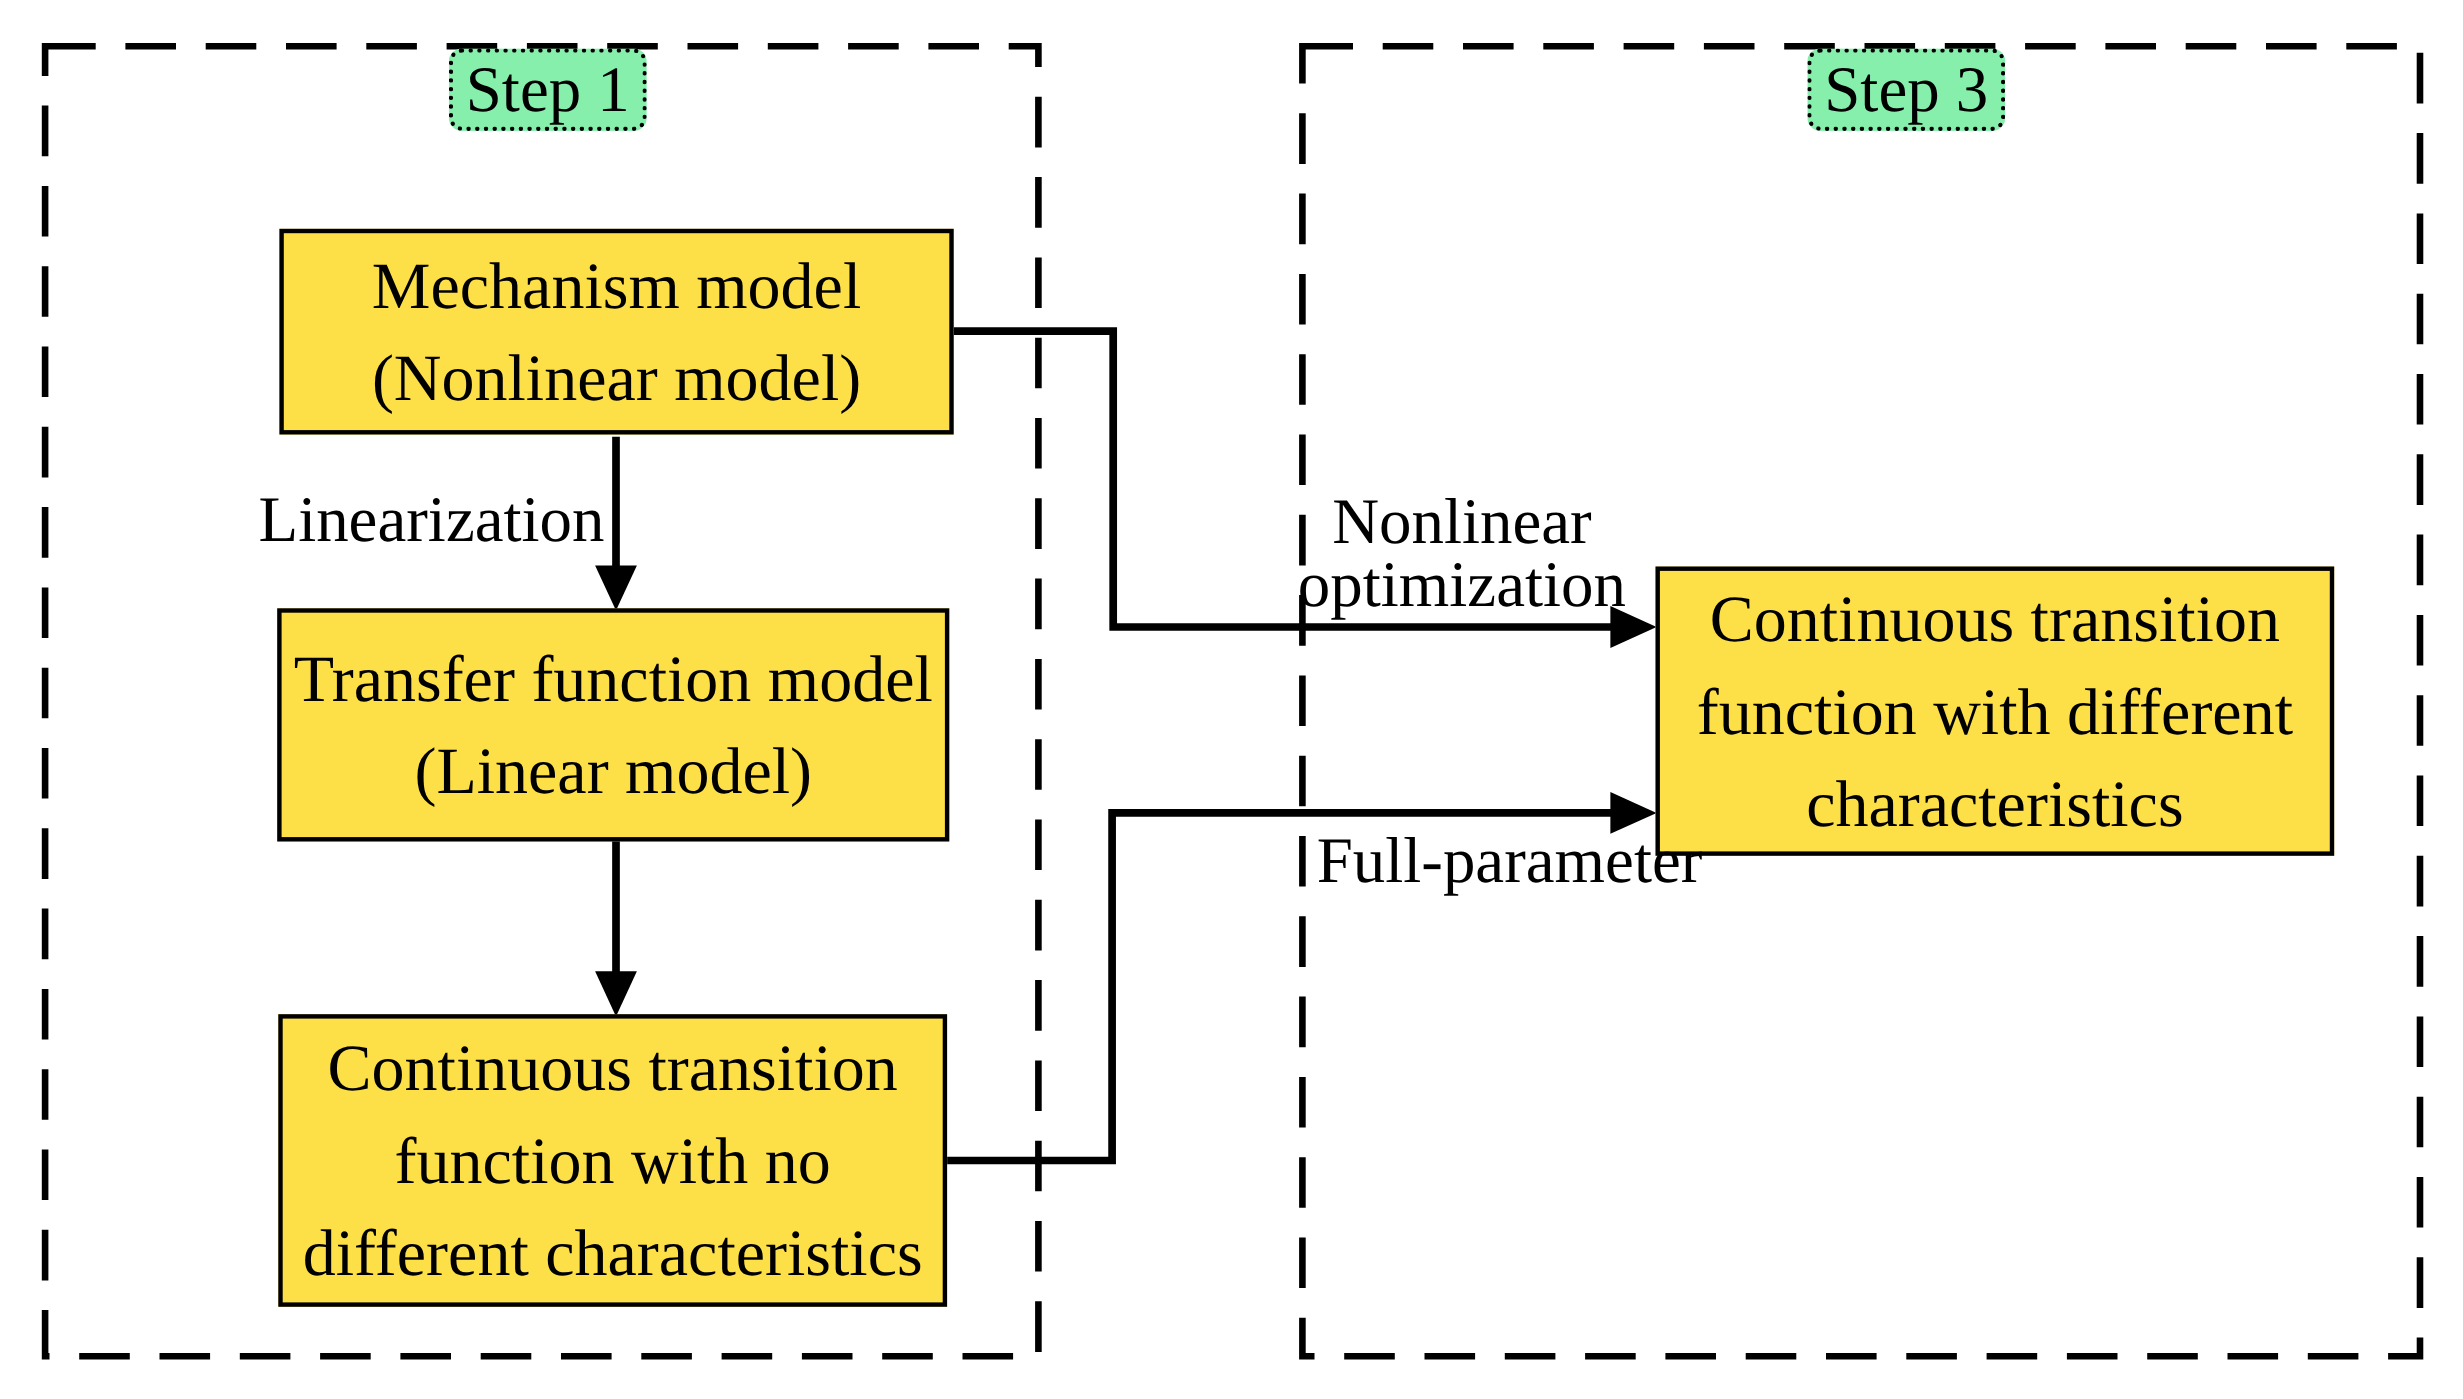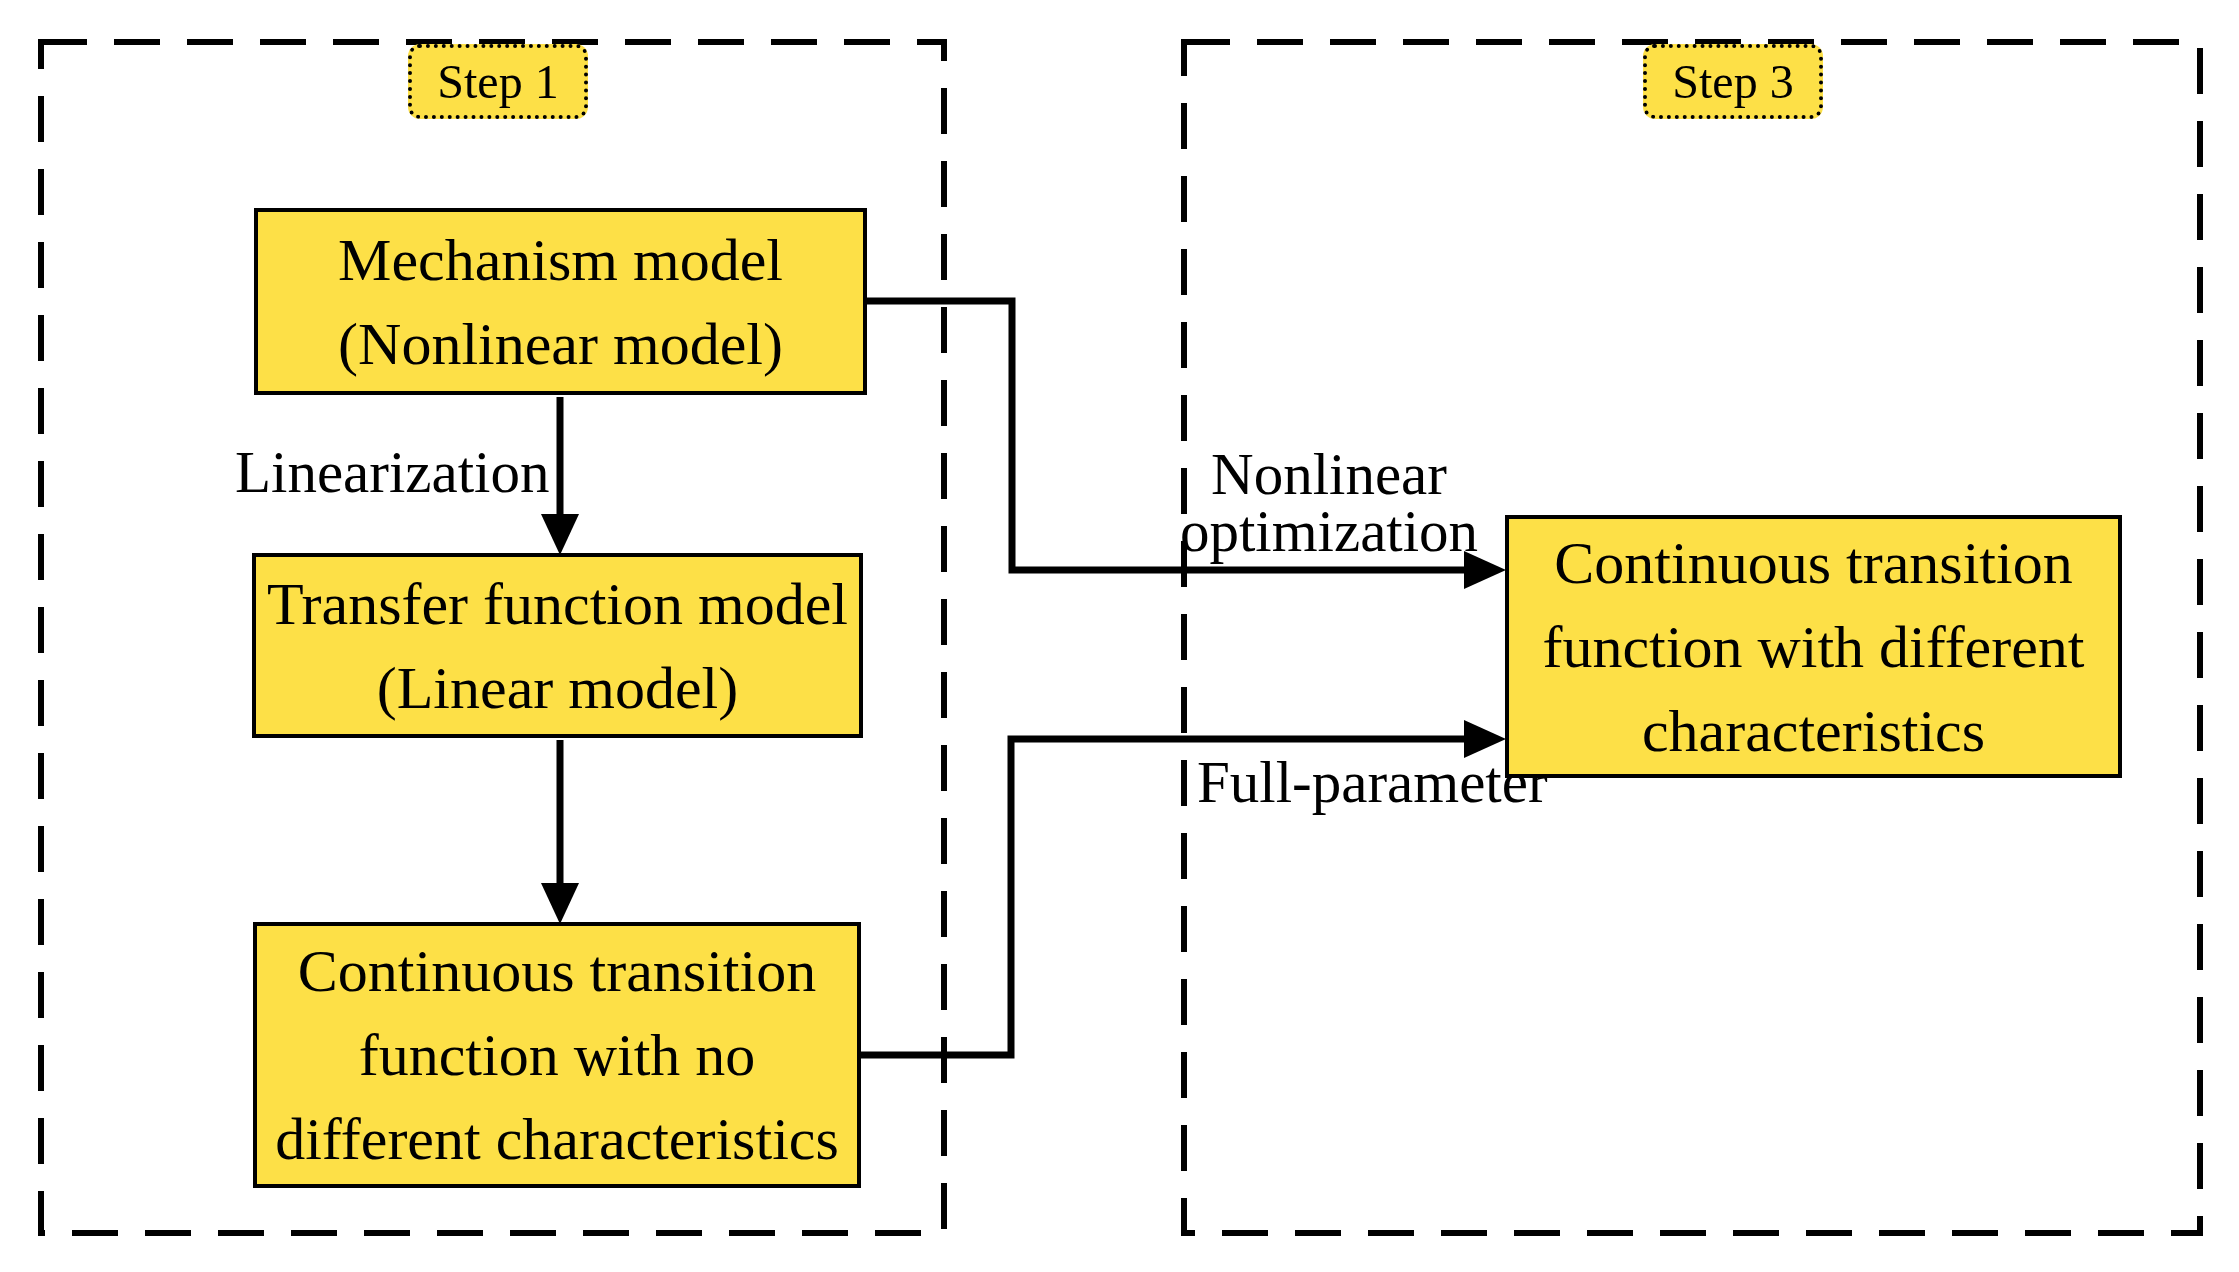--- a/index.html
+++ b/index.html
@@ -30,33 +30,33 @@
     background: #fde047;
     display: flex;
     align-items: center;
     justify-content: center;
     text-align: center;
     font-size: 60px;
     line-height: 84px;
     white-space: pre-line;
   }
   .node-mechanism        { left: 254px;  top: 208px; width: 613px; height: 187px; }
-  .node-transfer         { left: 252px;  top: 553px; width: 611px; height: 185px; }
+  .node-transfer         { left: 252px;  top: 553px; width: 611px; height: 212px; }
   .node-cont-no-diff     { left: 253px;  top: 922px; width: 608px; height: 266px; }
   .node-cont-diff        { left: 1505px; top: 515px; width: 617px; height: 263px; }
   .steplabel {
     position: absolute;
     box-sizing: border-box;
     border: 4px dotted #000000;
     border-radius: 12px;
-    background: #fde047;
+    background: #86efac;
     display: flex;
     align-items: center;
     justify-content: center;
-    font-size: 48px;
+    font-size: 59px;
   }
   .steplabel-1 { left: 408px;  top: 44px; width: 180px; height: 75px; }
   .steplabel-2 { left: 1643px; top: 44px; width: 180px; height: 75px; }
   .edge-label {
     position: absolute;
     font-size: 59px;
     line-height: 57px;
     white-space: pre-line;
   }
   .edge-label-linearization { left: 235px;  top: 444px; white-space: nowrap; }

